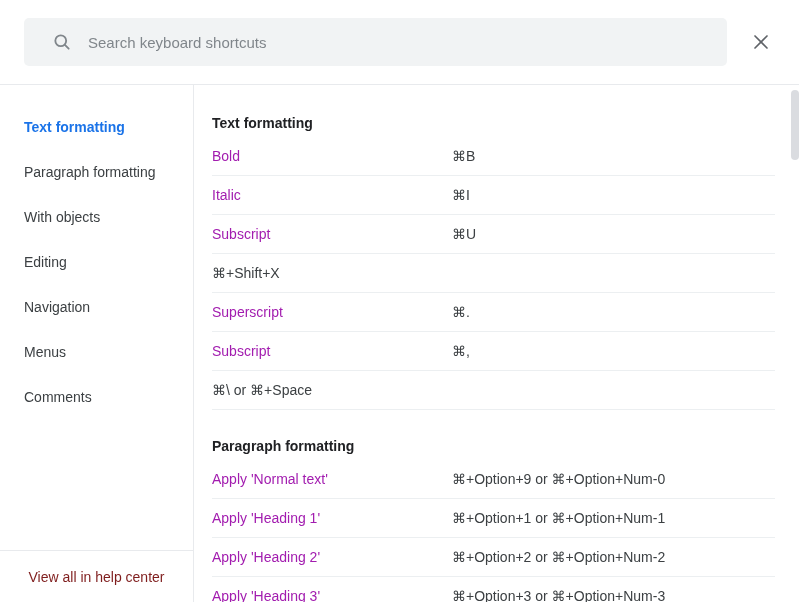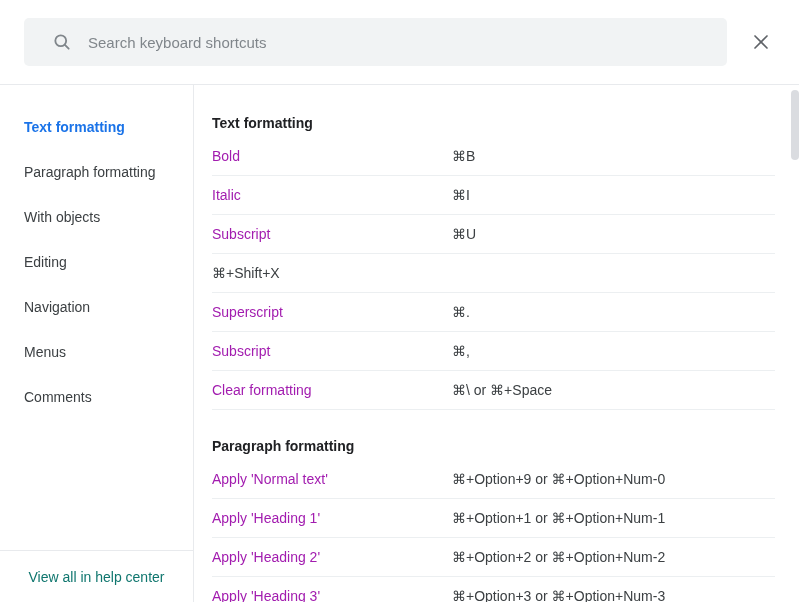--- a/index.html
+++ b/index.html
@@ -71,21 +71,21 @@
     cursor: pointer;
     line-height: 1.5;
   }
   .sidebar-item.active { color: #1a73e8; font-weight: 700; }
   .sidebar-footer {
     border-top: 1px solid #e8eaed;
     padding: 18px 0 18px 0;
     text-align: center;
   }
   .help-link {
-    color: #0f766e;
+    color: #7f1d1d;
     font-size: 14px;
     font-weight: 500;
     cursor: pointer;
   }
   .content {
     flex: 1;
     overflow-y: auto;
     padding: 22px 24px 0 18px;
     position: relative;
   }
@@ -172,21 +172,20 @@
       </div>
       <div class="row">
         <div class="label">Superscript</div>
         <div class="keys">⌘.</div>
       </div>
       <div class="row">
         <div class="label">Subscript</div>
         <div class="keys">⌘,</div>
       </div>
       <div class="row">
-        <div class="label">Clear formatting</div>
         <div class="keys">⌘\ or ⌘+Space</div>
       </div>
     </div>
 
     <div class="section">
       <div class="section-title">Paragraph formatting</div>
       <div class="row">
         <div class="label">Apply 'Normal text'</div>
         <div class="keys">⌘+Option+9 or ⌘+Option+Num-0</div>
       </div>

